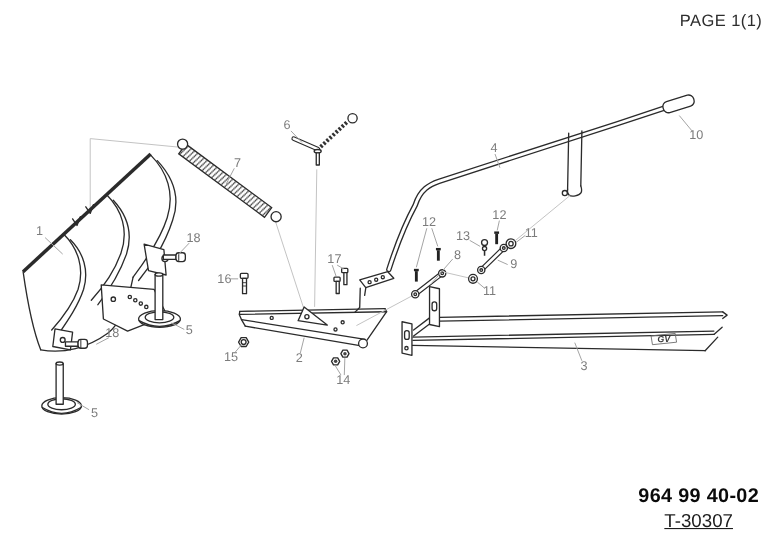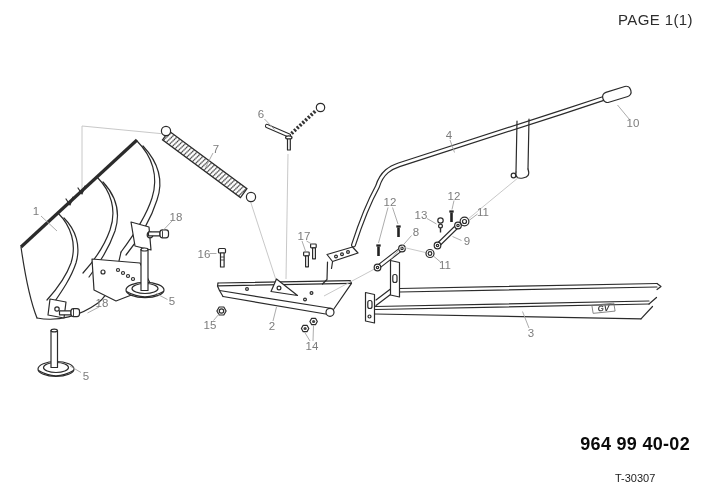--- a/index.html
+++ b/index.html
@@ -1,21 +1,21 @@
 <!DOCTYPE html>
 <html><head>
 <meta charset="utf-8">
 <style>
   html,body{margin:0;padding:0;background:#fff;}
   .page{position:relative;width:710px;height:500px;background:#ffffff;overflow:hidden;
         font-family:"Liberation Sans",sans-serif;}
   .header{position:absolute;top:11px;right:17px;font-size:15px;color:#2d2d2d;letter-spacing:.4px;}
   .footer{position:absolute;right:20px;bottom:16px;text-align:center;}
   .part-number{font-size:18px;font-weight:bold;color:#0a0a0a;letter-spacing:.3px;}
-  .doc-code{font-size:11px;color:#1c1c1c;margin-top:17px;}
+  .doc-code{font-size:17px;color:#1c1c1c;margin-top:3px;text-decoration:underline;}
   svg{position:absolute;left:0;top:0;}
   svg *{vector-effect:non-scaling-stroke;}
   .ln{stroke:#2b2b2b;stroke-width:1.2;fill:none;stroke-linecap:round;stroke-linejoin:round;}
   .lnw{stroke:#2b2b2b;stroke-width:1.2;fill:#ffffff;stroke-linejoin:round;}
   .thin{stroke:#c2c2c2;stroke-width:0.9;fill:none;}
   .leader{stroke:#a3a3a3;stroke-width:0.9;fill:none;}
   .tube{stroke:#2b2b2b;stroke-width:5;fill:none;stroke-linecap:round;stroke-linejoin:round;}
   .tubein{stroke:#ffffff;stroke-width:2.6;fill:none;stroke-linecap:round;stroke-linejoin:round;}
   .rod{stroke:#2b2b2b;stroke-width:4.6;fill:none;stroke-linecap:round;}
   .rodin{stroke:#ffffff;stroke-width:2.4;fill:none;stroke-linecap:round;}

